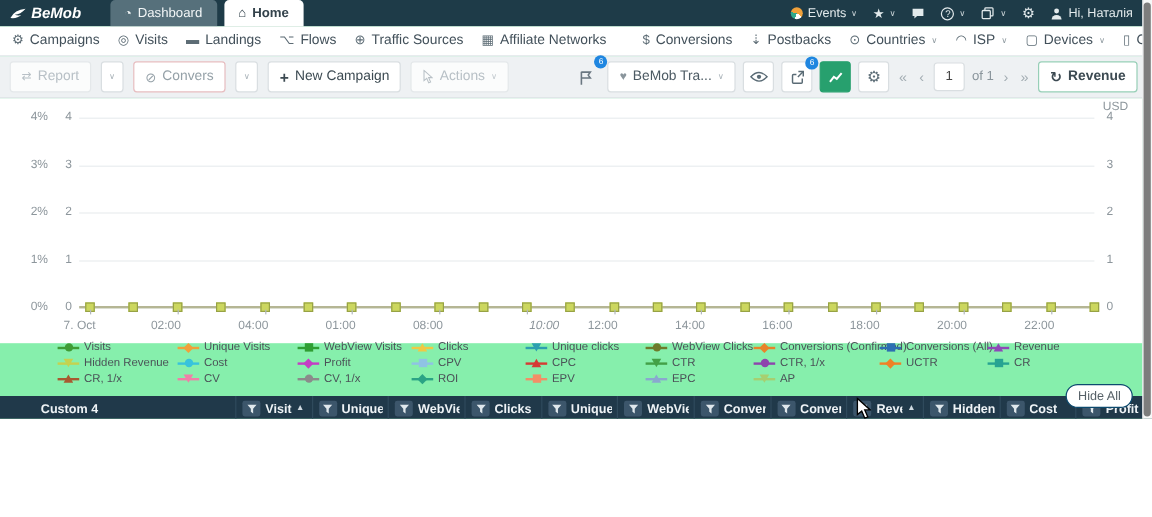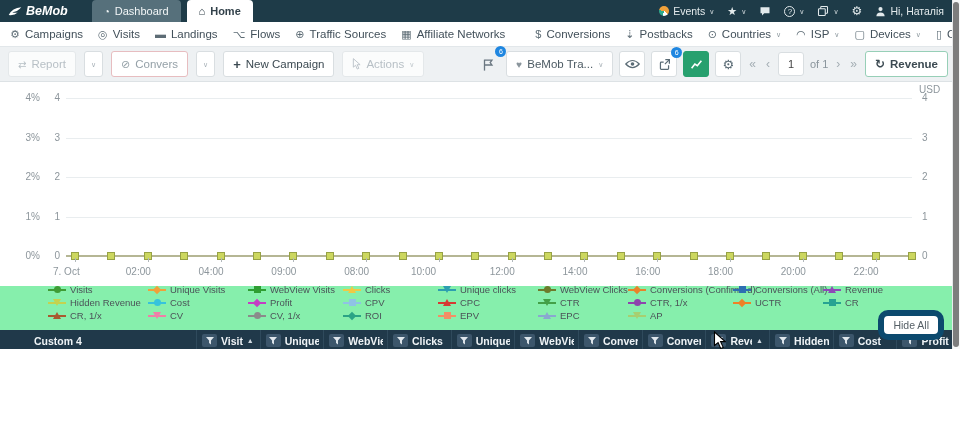--- a/index.html
+++ b/index.html
@@ -63,21 +63,21 @@
   
   #legend-grid { position:absolute; left:0; top:284px; width:952px; display:grid; grid-template-columns:100px 100px 95px 95px 100px 90px 105px 90px 1fr; row-gap:2px; padding-left:48px; }
   .legend-item { display:flex; align-items:center; gap:4px; font-size:9.5px; color:#4b5358; height:11px; cursor:pointer; white-space:nowrap; }
   .mk { position:relative; width:18px; height:11px; flex:none; display:flex; align-items:center; justify-content:center; }
   .mk-line { position:absolute; left:0; top:5px; width:18px; height:1.5px; background:currentColor; }
   .mk-circle { width:7px; height:7px; border-radius:50%; background:currentColor; z-index:1; }
   .mk-square { width:7px; height:7px; background:currentColor; z-index:1; }
   .mk-diamond { width:6px; height:6px; background:currentColor; transform:rotate(45deg); z-index:1; }
   .mk-triangle-up { width:0; height:0; border-left:4px solid transparent; border-right:4px solid transparent; border-bottom:7px solid; z-index:1; }
   .mk-triangle-down { width:0; height:0; border-left:4px solid transparent; border-right:4px solid transparent; border-top:7px solid; z-index:1; }
-  .hide-all { position:absolute; top:310px; right:16px; background:#fff; border:6px solid #0c4a6e; border-radius:10px; font-size:10.5px; color:#555f66; padding:3px 9px; cursor:pointer; z-index:5; }
+  .hide-all { position:absolute; top:320px; right:16px; background:#fff; border:1px solid #0c4a6e; border-radius:10px; font-size:10.5px; color:#555f66; padding:3px 9px; cursor:pointer; z-index:5; }
 
   
   #table-header { position:absolute; left:0; top:330px; width:960px; height:22px; background:#20394a; display:flex; }
   .th-cell { display:flex; align-items:center; gap:4px; padding:0 4px 1px 5px; border-left:1px solid #2f4a5c; flex:1 1 0; min-width:0; cursor:pointer; }
   .th-first { flex:0 0 196px; border-left:none; padding-left:34px; }
   .th-label { font-size:10.5px; font-weight:700; color:#eef3f6; white-space:nowrap; overflow:hidden; }
   .filter-box { flex:none; width:15px; height:13px; background:#3c566b; border-radius:2px; display:flex; align-items:center; justify-content:center; }
   .sort { margin-left:auto; font-size:7px; color:#cfd9e0; padding-right:2px; }
 
   
@@ -306,29 +306,29 @@
       <div class="pt" style="left: 143.783px; top: 170px;"></div>
       <div class="tick" style="left: 147.783px; top: 176px;"></div>
       <div class="x-label" style="left: 125.783px; top: 184px;">02:00</div>
       <div class="pt" style="left: 180.174px; top: 170px;"></div>
       <div class="pt" style="left: 216.565px; top: 170px;"></div>
       <div class="tick" style="left: 220.565px; top: 176px;"></div>
       <div class="x-label" style="left: 198.565px; top: 184px;">04:00</div>
       <div class="pt" style="left: 252.957px; top: 170px;"></div>
       <div class="pt" style="left: 289.348px; top: 170px;"></div>
       <div class="tick" style="left: 293.348px; top: 176px;"></div>
-      <div class="x-label" style="left: 271.348px; top: 184px;">09:00</div>
+      <div class="x-label" style="left: 271.348px; top: 184px;">01:00</div>
       <div class="pt" style="left: 325.739px; top: 170px;"></div>
       <div class="pt" style="left: 362.13px; top: 170px;"></div>
       <div class="tick" style="left: 366.13px; top: 176px;"></div>
       <div class="x-label" style="left: 344.13px; top: 184px;">08:00</div>
       <div class="pt" style="left: 398.522px; top: 170px;"></div>
       <div class="pt" style="left: 434.913px; top: 170px;"></div>
       <div class="tick" style="left: 438.913px; top: 176px;"></div>
-      <div class="x-label" style="left: 411px; top: 184px;">10:00</div>
+      <div class="x-label" style="left: 441px; top: 184px; font-style: italic;">10:00</div>
       <div class="pt" style="left: 471.304px; top: 170px;"></div>
       <div class="pt" style="left: 507.696px; top: 170px;"></div>
       <div class="tick" style="left: 511.696px; top: 176px;"></div>
       <div class="x-label" style="left: 489.696px; top: 184px;">12:00</div>
       <div class="pt" style="left: 544.087px; top: 170px;"></div>
       <div class="pt" style="left: 580.478px; top: 170px;"></div>
       <div class="tick" style="left: 584.478px; top: 176px;"></div>
       <div class="x-label" style="left: 562.478px; top: 184px;">14:00</div>
       <div class="pt" style="left: 616.87px; top: 170px;"></div>
       <div class="pt" style="left: 653.261px; top: 170px;"></div>

